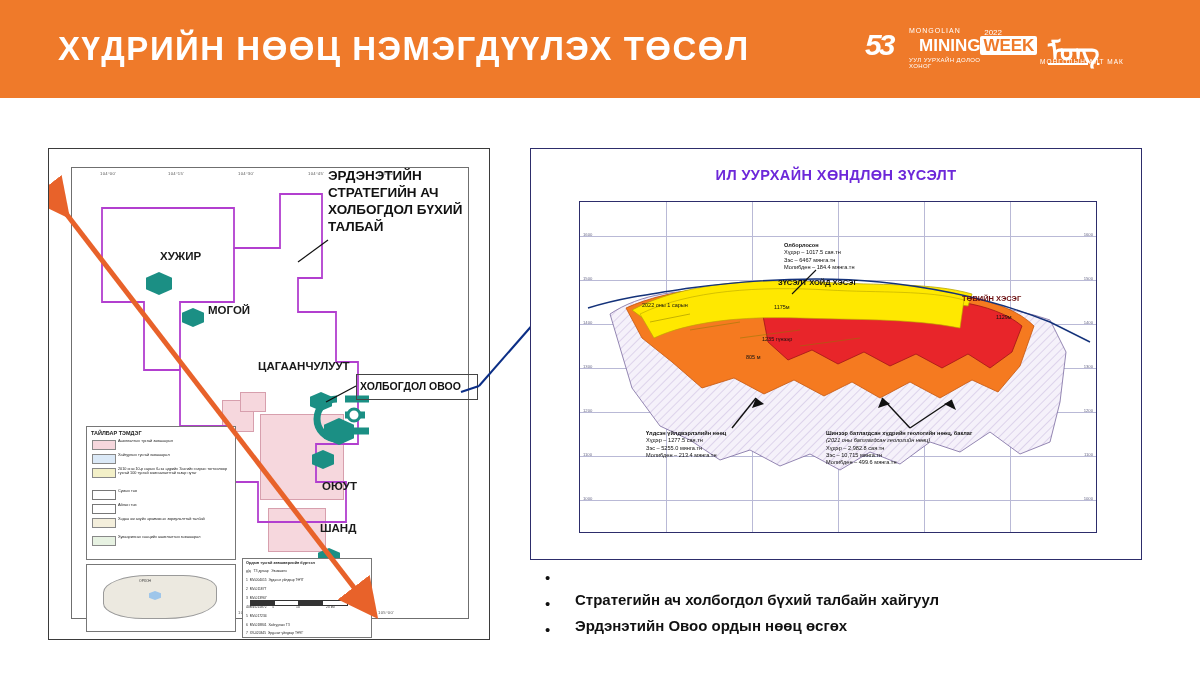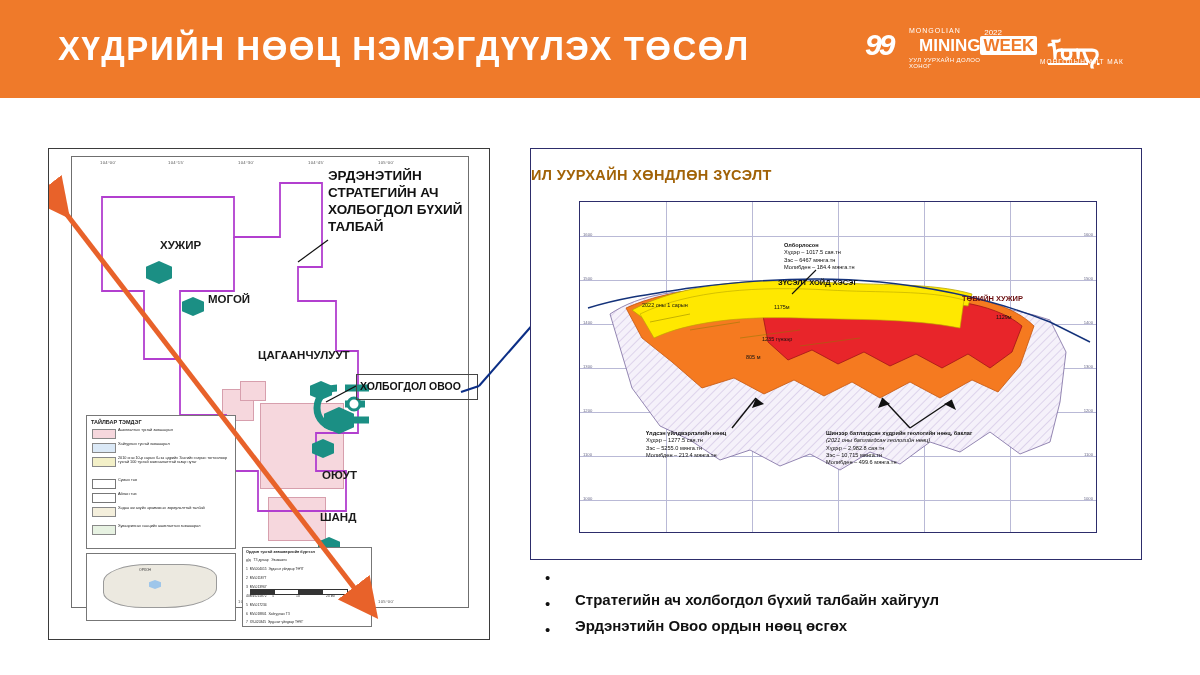--- a/index.html
+++ b/index.html
@@ -53,21 +53,21 @@
   .logo-right .lr-sub{
     position:absolute;left:0px;top:36px;font-size:6.5px;letter-spacing:1px;
   }
 
   
   .map-panel{
     position:absolute;left:48px;top:148px;width:440px;height:490px;
     background:#ffffff;border:1px solid #3b3b3b;
   }
   .map-inner{
-    position:absolute;left:22px;top:7px;width:396px;height:450px;
+    position:absolute;left:22px;top:18px;width:396px;height:450px;
     border:1px solid #6f6f6f;background:#ffffff;
   }
   .grid-label{
     position:absolute;font-size:4.2px;color:#555;letter-spacing:.3px;
   }
   .poly-main{
     position:absolute;left:12px;top:14px;width:326px;height:352px;
   }
   .poly-main svg{display:block;}
   .pinkzone{
@@ -144,22 +144,22 @@
     position:absolute;left:356px;top:374px;width:120px;height:24px;
     border:1px solid #444;
   }
 
   
   .sec-panel{
     position:absolute;left:530px;top:148px;width:610px;height:410px;
     background:#ffffff;border:1px solid #2d2d6b;
   }
   .sec-title{
-    position:absolute;left:0;top:18px;width:610px;
-    font-size:14.5px;font-weight:bold;color:#a16207;letter-spacing:.4px;
+    position:absolute;left:0;top:18px;width:610px;text-align:center;
+    font-size:14.5px;font-weight:bold;color:#6d28d9;letter-spacing:.4px;
   }
   .sec-plot{
     position:absolute;left:48px;top:52px;width:516px;height:330px;
     border:0.8px solid #2d2d6b;background:#ffffff;
   }
   .sec-plot .gline{position:absolute;background:#b9b9d6;}
   .sec-plot .axlab{position:absolute;font-size:4.2px;color:#6a6a8a;}
   .annot{
     position:absolute;font-size:5.6px;color:#111;line-height:1.3;
   }
@@ -184,21 +184,21 @@
   
   .leader{position:absolute;pointer-events:none;}
 </style>
 </head>
 <body>
 
 <div class="header">
   <div class="header-title">ХҮДРИЙН НӨӨЦ НЭМЭГДҮҮЛЭХ ТӨСӨЛ</div>
 
   <div class="logo-mining">
-    <span class="mw-7">99</span>
+    <span class="mw-7">53</span>
     <span class="mw-top">MONGOLIAN</span>
     <span class="mw-main"><span>MINING</span><span class="mw-week">WEEK</span></span>
     <span class="mw-year">2022</span>
     <span class="mw-sub">УУЛ УУРХАЙН ДОЛОО ХОНОГ</span>
   </div>
 
   <div class="logo-right">
     <span class="lr-glyph">ᠮᠣᠩ</span>
     <span class="lr-sub">МОНГОЛЫН АЛТ МАК</span>
   </div>
@@ -428,21 +428,21 @@
       <line x1="236" y1="68" x2="212" y2="92" stroke="#111" stroke-width="1.1"></line>
       <line x1="152" y1="226" x2="176" y2="196" stroke="#111" stroke-width="1.4"></line>
       <line x1="330" y1="226" x2="302" y2="196" stroke="#111" stroke-width="1.4"></line>
       <line x1="330" y1="226" x2="372" y2="198" stroke="#111" stroke-width="1.4"></line>
       <polygon points="176,196 184,202 172,206" fill="#111"></polygon>
       <polygon points="302,196 310,202 298,206" fill="#111"></polygon>
       <polygon points="372,198 364,202 376,208" fill="#111"></polygon>
     </svg>
 
     <div class="unit-lbl" style="left:198px;top:76px;">ЗҮСЭЛТ ХОЙД ХЭСЭГ</div>
-    <div class="unit-lbl" style="left:382px;top:92px;color:#6b0f10;">ТӨВИЙН ХУЖИР</div>
+    <div class="unit-lbl" style="left:382px;top:92px;color:#6b0f10;">ТӨВИЙН ХЭСЭГ</div>
 
     <div class="depth-lbl" style="left:62px;top:100px;">2022 оны 1 сарын</div>
     <div class="depth-lbl" style="left:194px;top:102px;">1175м</div>
     <div class="depth-lbl" style="left:182px;top:134px;">1235 гүнээр</div>
     <div class="depth-lbl" style="left:166px;top:152px;">805 м</div>
     <div class="depth-lbl" style="left:416px;top:112px;">1129м</div>
 
     <div class="annot" style="left:204px;top:40px;">
       <b>Олборлосон</b><br>
       <span>Хүдэр – 1017.5 сая.тн</span><br>

